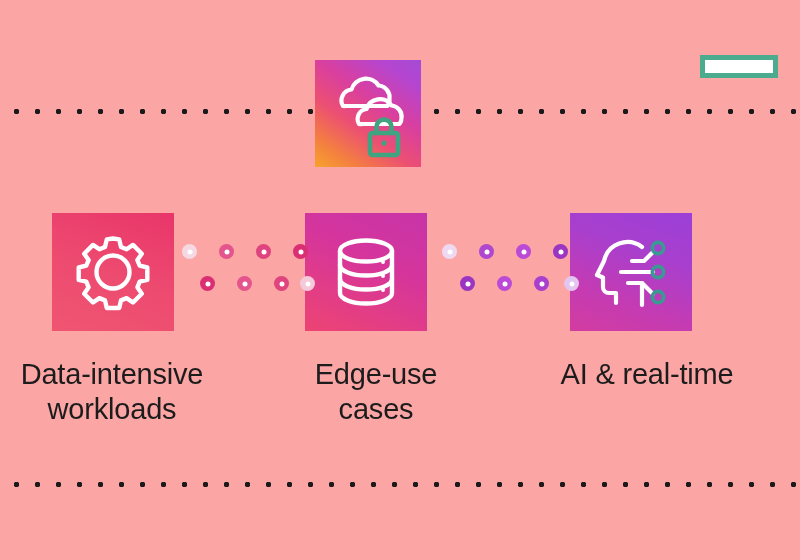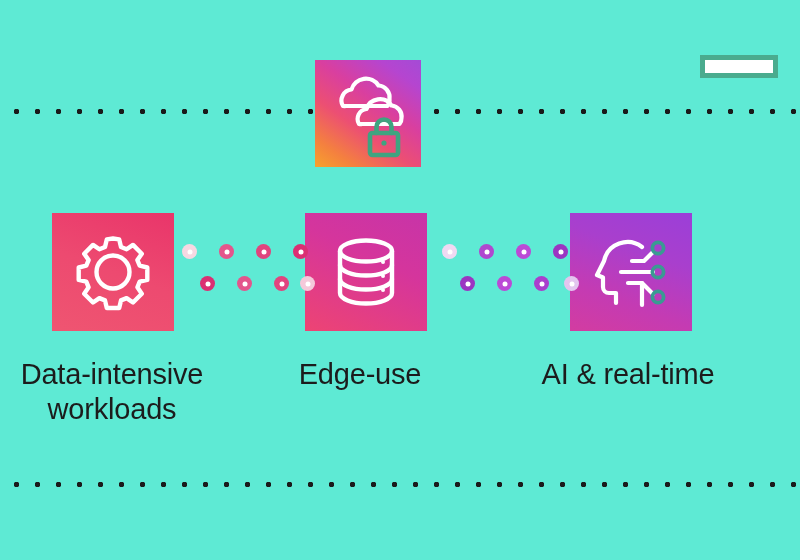--- a/index.html
+++ b/index.html
@@ -7,21 +7,21 @@
     padding: 0;
     background: #ffffff;
   }
   body {
     font-family: "Liberation Sans", sans-serif;
   }
   #stage {
     position: relative;
     width: 800px;
     height: 560px;
-    background: #5eead4;
+    background: #fca5a5;
     overflow: hidden;
   }
 
   
   .dotted-rule {
     position: absolute;
     left: 0;
     width: 800px;
     height: 7px;
     background-image: radial-gradient(circle, #1a1a1a 0 2.6px, rgba(0,0,0,0) 3.0px);
@@ -99,22 +99,22 @@
     position: absolute;
     text-align: center;
     color: #1c1c1c;
     font-size: 29px;
     line-height: 1.22;
     font-weight: 400;
     letter-spacing: -0.2px;
     font-family: "Liberation Sans", sans-serif;
   }
   #caption-data-intensive { left: -2px;  top: 357px; width: 228px; }
-  #caption-edge-use       { left: 264px; top: 357px; width: 192px; }
-  #caption-ai-analytics   { left: 509px; top: 357px; width: 238px; }
+  #caption-edge-use       { left: 280px; top: 357px; width: 192px; }
+  #caption-ai-analytics   { left: 528px; top: 357px; width: 238px; }
   .caption .line { display: block; white-space: nowrap; }
 </style>
 </head>
 <body>
 
 <div id="stage">
 
   <div id="rule-top" class="dotted-rule"></div>
 
   <div id="hpe-logo"></div>
@@ -196,20 +196,21 @@
       <span class="conn-dot" style="left: 122px; top: 36px; background: rgb(227, 197, 239);"></span>
     </div>
 
   <div id="caption-data-intensive" class="caption">
     <span class="line">Data-intensive</span>
     <span class="line">workloads</span>
   </div>
 
   <div id="caption-edge-use" class="caption">
     <span class="line">Edge-use</span>
+    <span class="line">cases</span>
   </div>
 
   <div id="caption-ai-analytics" class="caption">
     <span class="line">AI &amp; real-time</span>
   </div>
 
   <div id="rule-bottom" class="dotted-rule"></div>
 
 </div>
 

